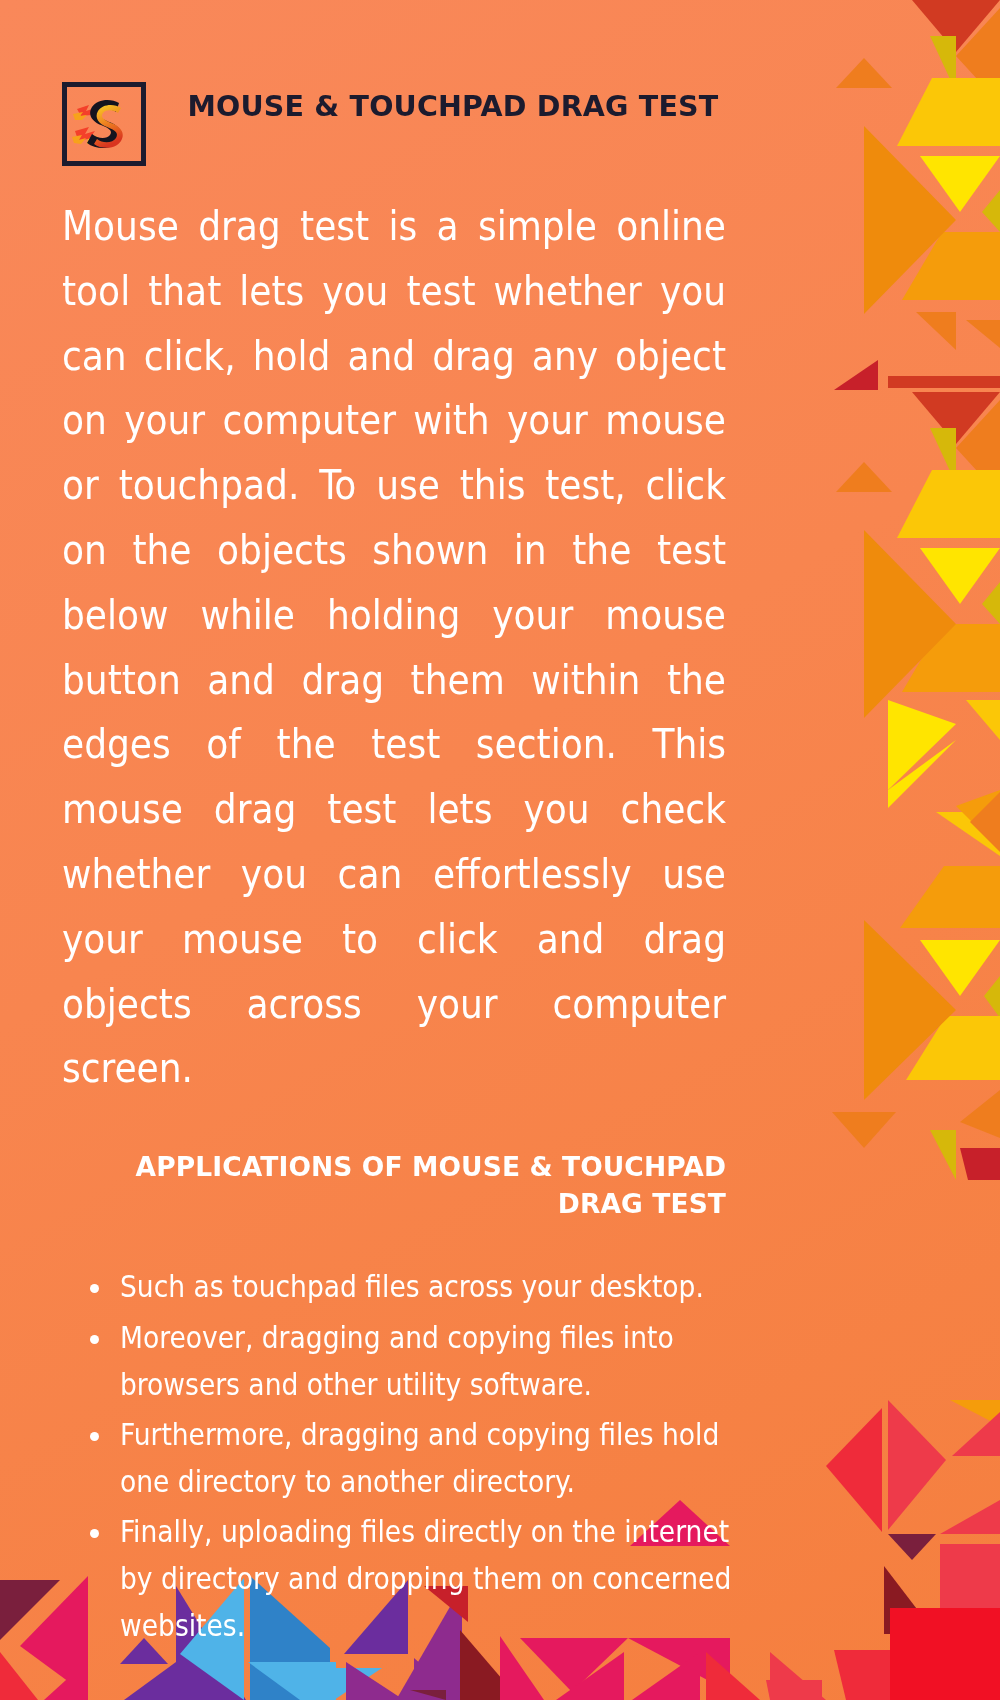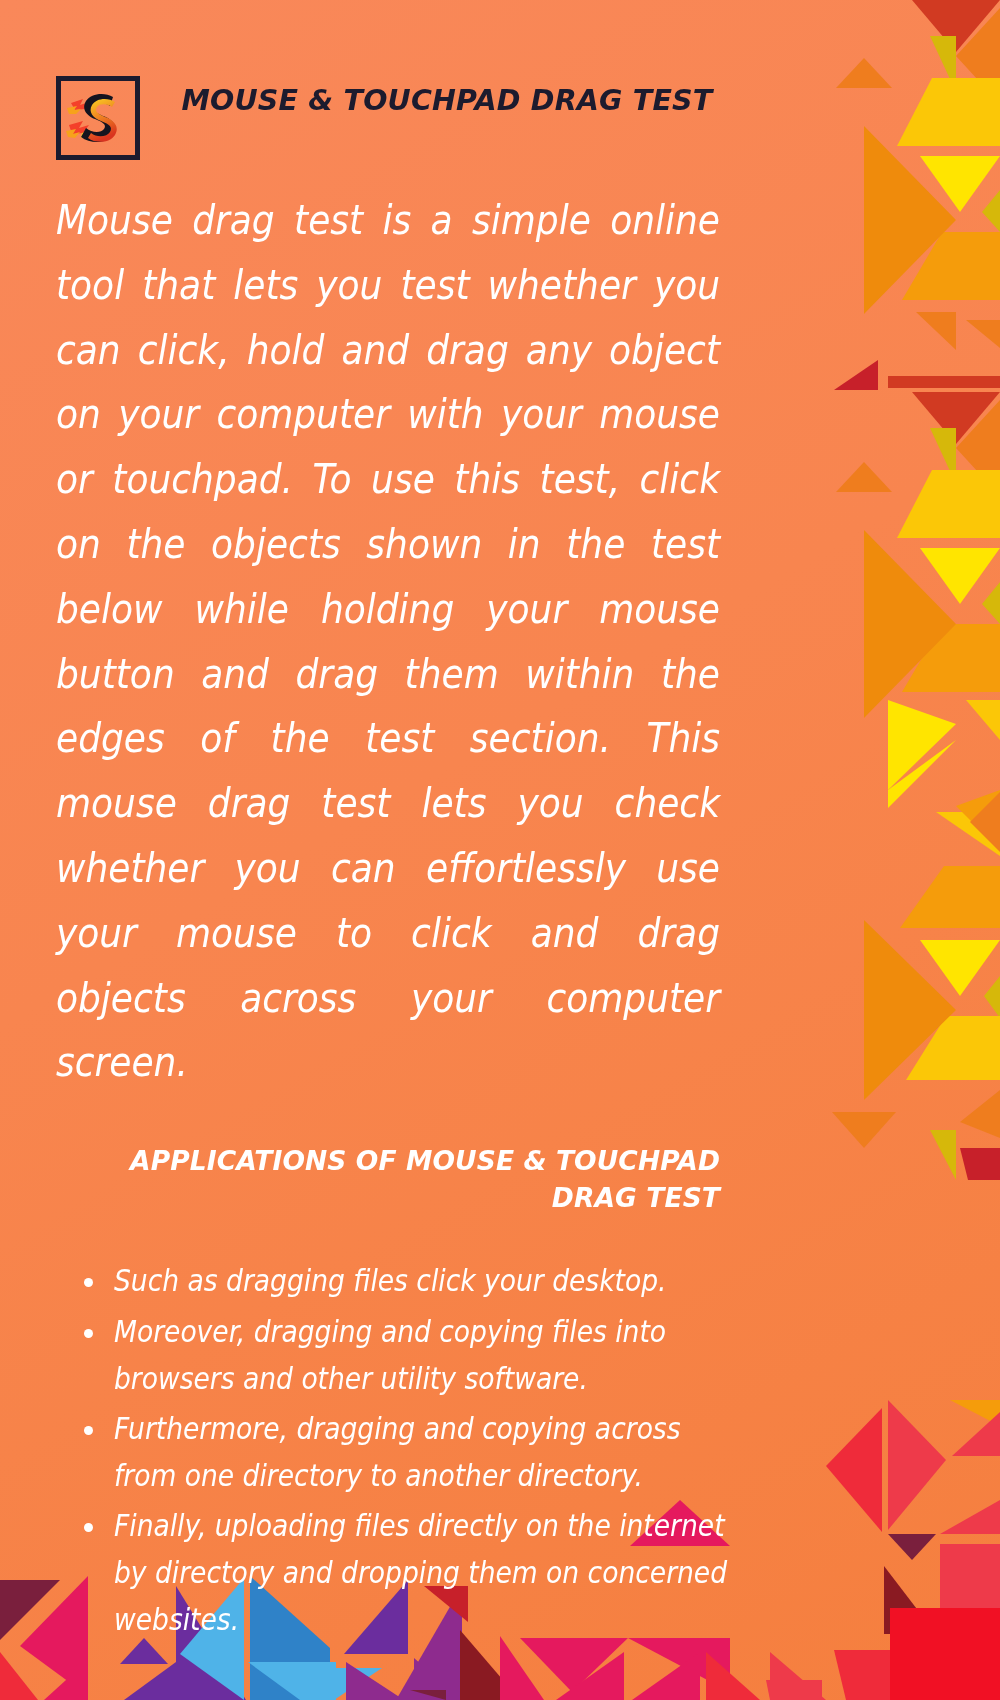--- a/index.html
+++ b/index.html
@@ -37,24 +37,23 @@
     bottom: 0;
     width: 1000px;
     height: 300px;
   }
 
   
   #content {
     position: relative;
     z-index: 5;
     width: 676px;
-    margin: 4px;
+    margin: 10px;
     padding: 72px 0 0 52px;
     box-sizing: content-box;
-    font-style: italic;
   }
 
   
   #header {
     display: flex;
     align-items: flex-start;
     gap: 22px;
   }
   #logo-box {
     flex: 0 0 auto;
@@ -265,20 +264,20 @@
       </div>
 
       <h1 id="page-title">MOUSE &amp; TOUCHPAD DRAG TEST</h1>
     </div>
 
     <p id="intro">Mouse drag test is a simple online tool that lets you test whether you can click, hold and drag any object on your computer with your mouse or touchpad. To use this test, click on the objects shown in the test below while holding your mouse button and drag them within the edges of the test section. This mouse drag test lets you check whether you can effortlessly use your mouse to click and drag objects across your computer screen.</p>
 
     <h2 id="section-heading">APPLICATIONS OF MOUSE &amp; TOUCHPAD DRAG TEST</h2>
 
     <ul id="applications-list">
-      <li>Such as dragging files click your desktop.</li>
+      <li>Such as touchpad files across your desktop.</li>
       <li>Moreover, dragging and copying files into browsers and other utility software.</li>
-      <li>Furthermore, dragging and copying across from one directory to another directory.</li>
+      <li>Furthermore, dragging and copying files hold one directory to another directory.</li>
       <li>Finally, uploading files directly on the internet by directory and dropping them on concerned websites.</li>
     </ul>
 
   </div>
 </div>
 
 </body></html>

